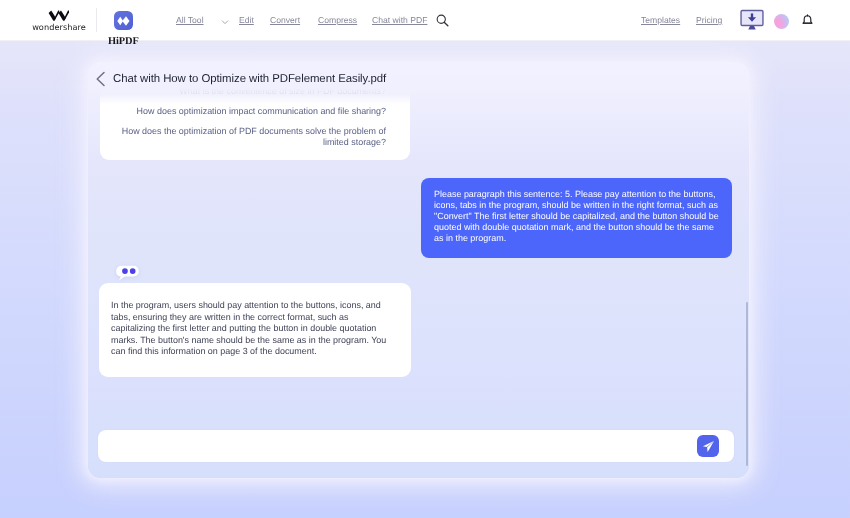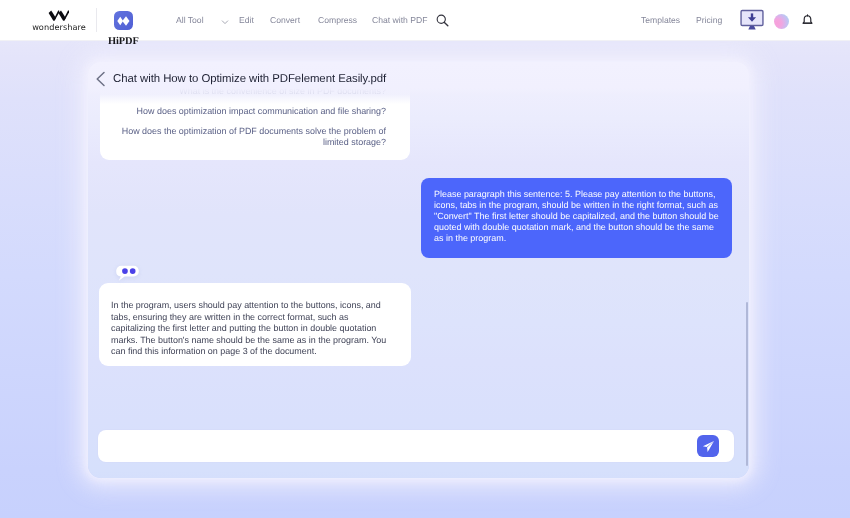--- a/index.html
+++ b/index.html
@@ -25,21 +25,21 @@
     font-weight:500; white-space:nowrap; font-family:"DejaVu Sans", sans-serif;}
   .nav-sep{ position:absolute; left:96px; top:8px; width:1px; height:24px; background:#e9e9ee;}
   .hipdf{ position:absolute; left:108px; top:11px; display:flex; align-items:center; gap:2px;flex-direction:column;}
   .hipdf-icon{ width:19px; height:19px; border-radius:5.5px; flex:0 0 19px;
     background:linear-gradient(135deg,#6273e0 0%,#5a6ad8 48%,#4f5ed6 100%); position:relative;
     display:flex; align-items:center; justify-content:center;}
   .hipdf-text{ font-family:"Liberation Serif", serif; font-weight:700; font-size:10.4px;
     color:#17171c; letter-spacing:-0.1px; line-height:19px;}
   .nav-links{ position:absolute; left:0; top:0; height:41px;}
   .nav-link{ position:absolute; top:14px; font-size:8.6px; color:#85879a; white-space:nowrap;
-    display:flex; align-items:flex-end; gap:17px; cursor:pointer; line-height:12px;}
+    display:flex; align-items:flex-end; gap:17px; cursor:pointer; line-height:12px;text-decoration:underline;}
   .caret{ width:8px; height:8px; display:block;}
   .nav-search{ position:absolute; left:436px; top:14px; width:13px; height:13px; cursor:pointer;}
   .desk-btn{ position:absolute; left:740px; top:9px; width:24px; height:23px; cursor:pointer; display:block;}
   .avatar{ position:absolute; left:774px; top:14px; width:15px; height:15px; border-radius:50%; cursor:pointer;
     background:radial-gradient(circle at 22% 62%, #f8a0da 0%, #f1a6e0 30%, #cfb9ef 58%, #b7cbf2 78%, #b9e0f3 100%);}
   .bell{ position:absolute; left:802px; top:14px; width:11px; height:12px; cursor:pointer; display:block;}
 
   
   .chat-card{ position:absolute; left:88px; top:62px; width:661px; height:416px;
     border-radius:13px; overflow:hidden;
@@ -56,21 +56,21 @@
 
   .sugg-card{ position:absolute; left:12px; top:12px; width:310px;
     background:#ffffff; border-radius:9px; padding:8px 24px 7px 12px;text-align:right;}
   .sugg-item{ font-size:8.95px; line-height:11.8px; color:#5a6086; padding:4px 0;}
 
   .msg-user{ position:absolute; left:333px; top:116px; width:311px; height:80px;
     background:#4c66fb; border-radius:8px; padding:11px 10px 16px 13px;
     color:#fff; font-size:8.95px; line-height:11.1px; letter-spacing:.01px;}
   .bot-head{ position:absolute; left:28px; top:203px; width:23px; height:17px; z-index:3;
     filter:drop-shadow(0 1px 2px rgba(120,130,200,.16));}
-  .msg-bot{ position:absolute; left:11px; top:221px; width:312px; height:83px;
+  .msg-bot{ position:absolute; left:11px; top:221px; width:312px; height:94px;
     background:#fff; border-radius:9px; padding:17px 22px 10px 12px;
     color:#3f4256; font-size:8.95px; line-height:11.5px;}
 
   .scrollbar{ position:absolute; left:658px; top:240px; width:2px; height:164px;
     border-radius:2px; background:#b0b8d8; z-index:8;}
 
   
   .composer{ position:absolute; left:98px; top:430px; width:636px; height:32px;
     background:#fff; border-radius:8px; z-index:9;
     box-shadow:0 0 0 1px rgba(212,218,248,.45);}

